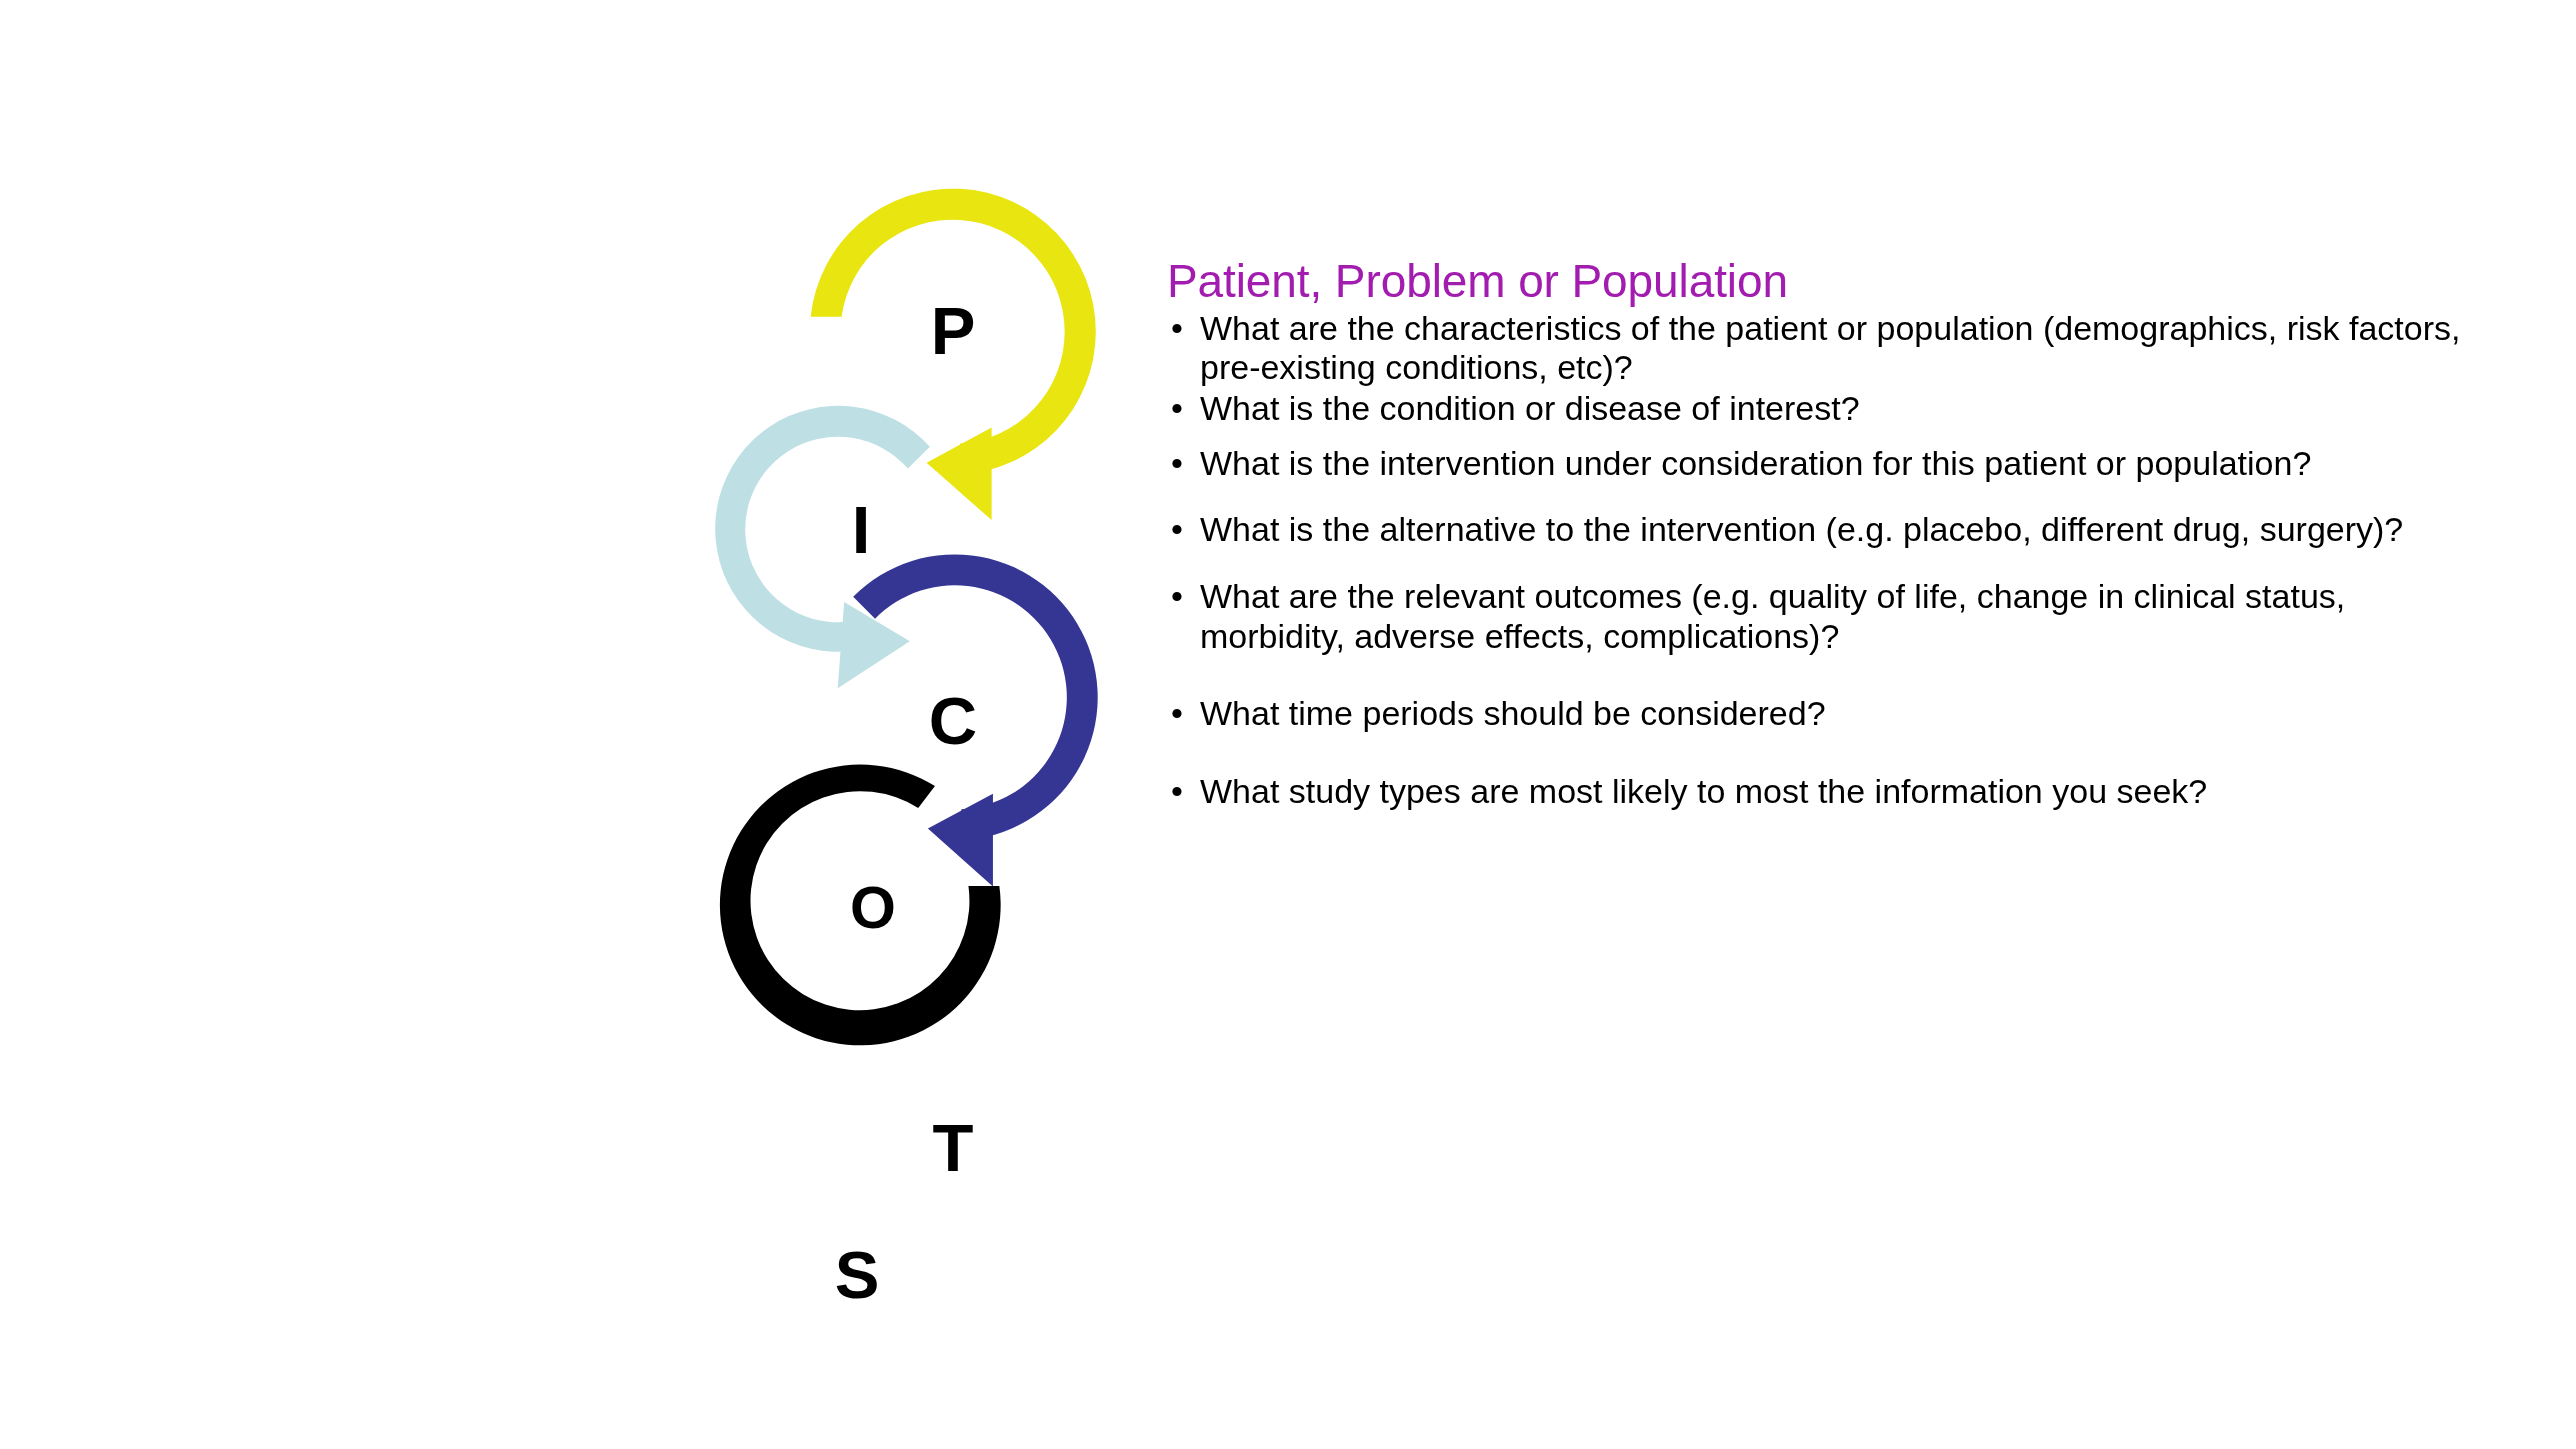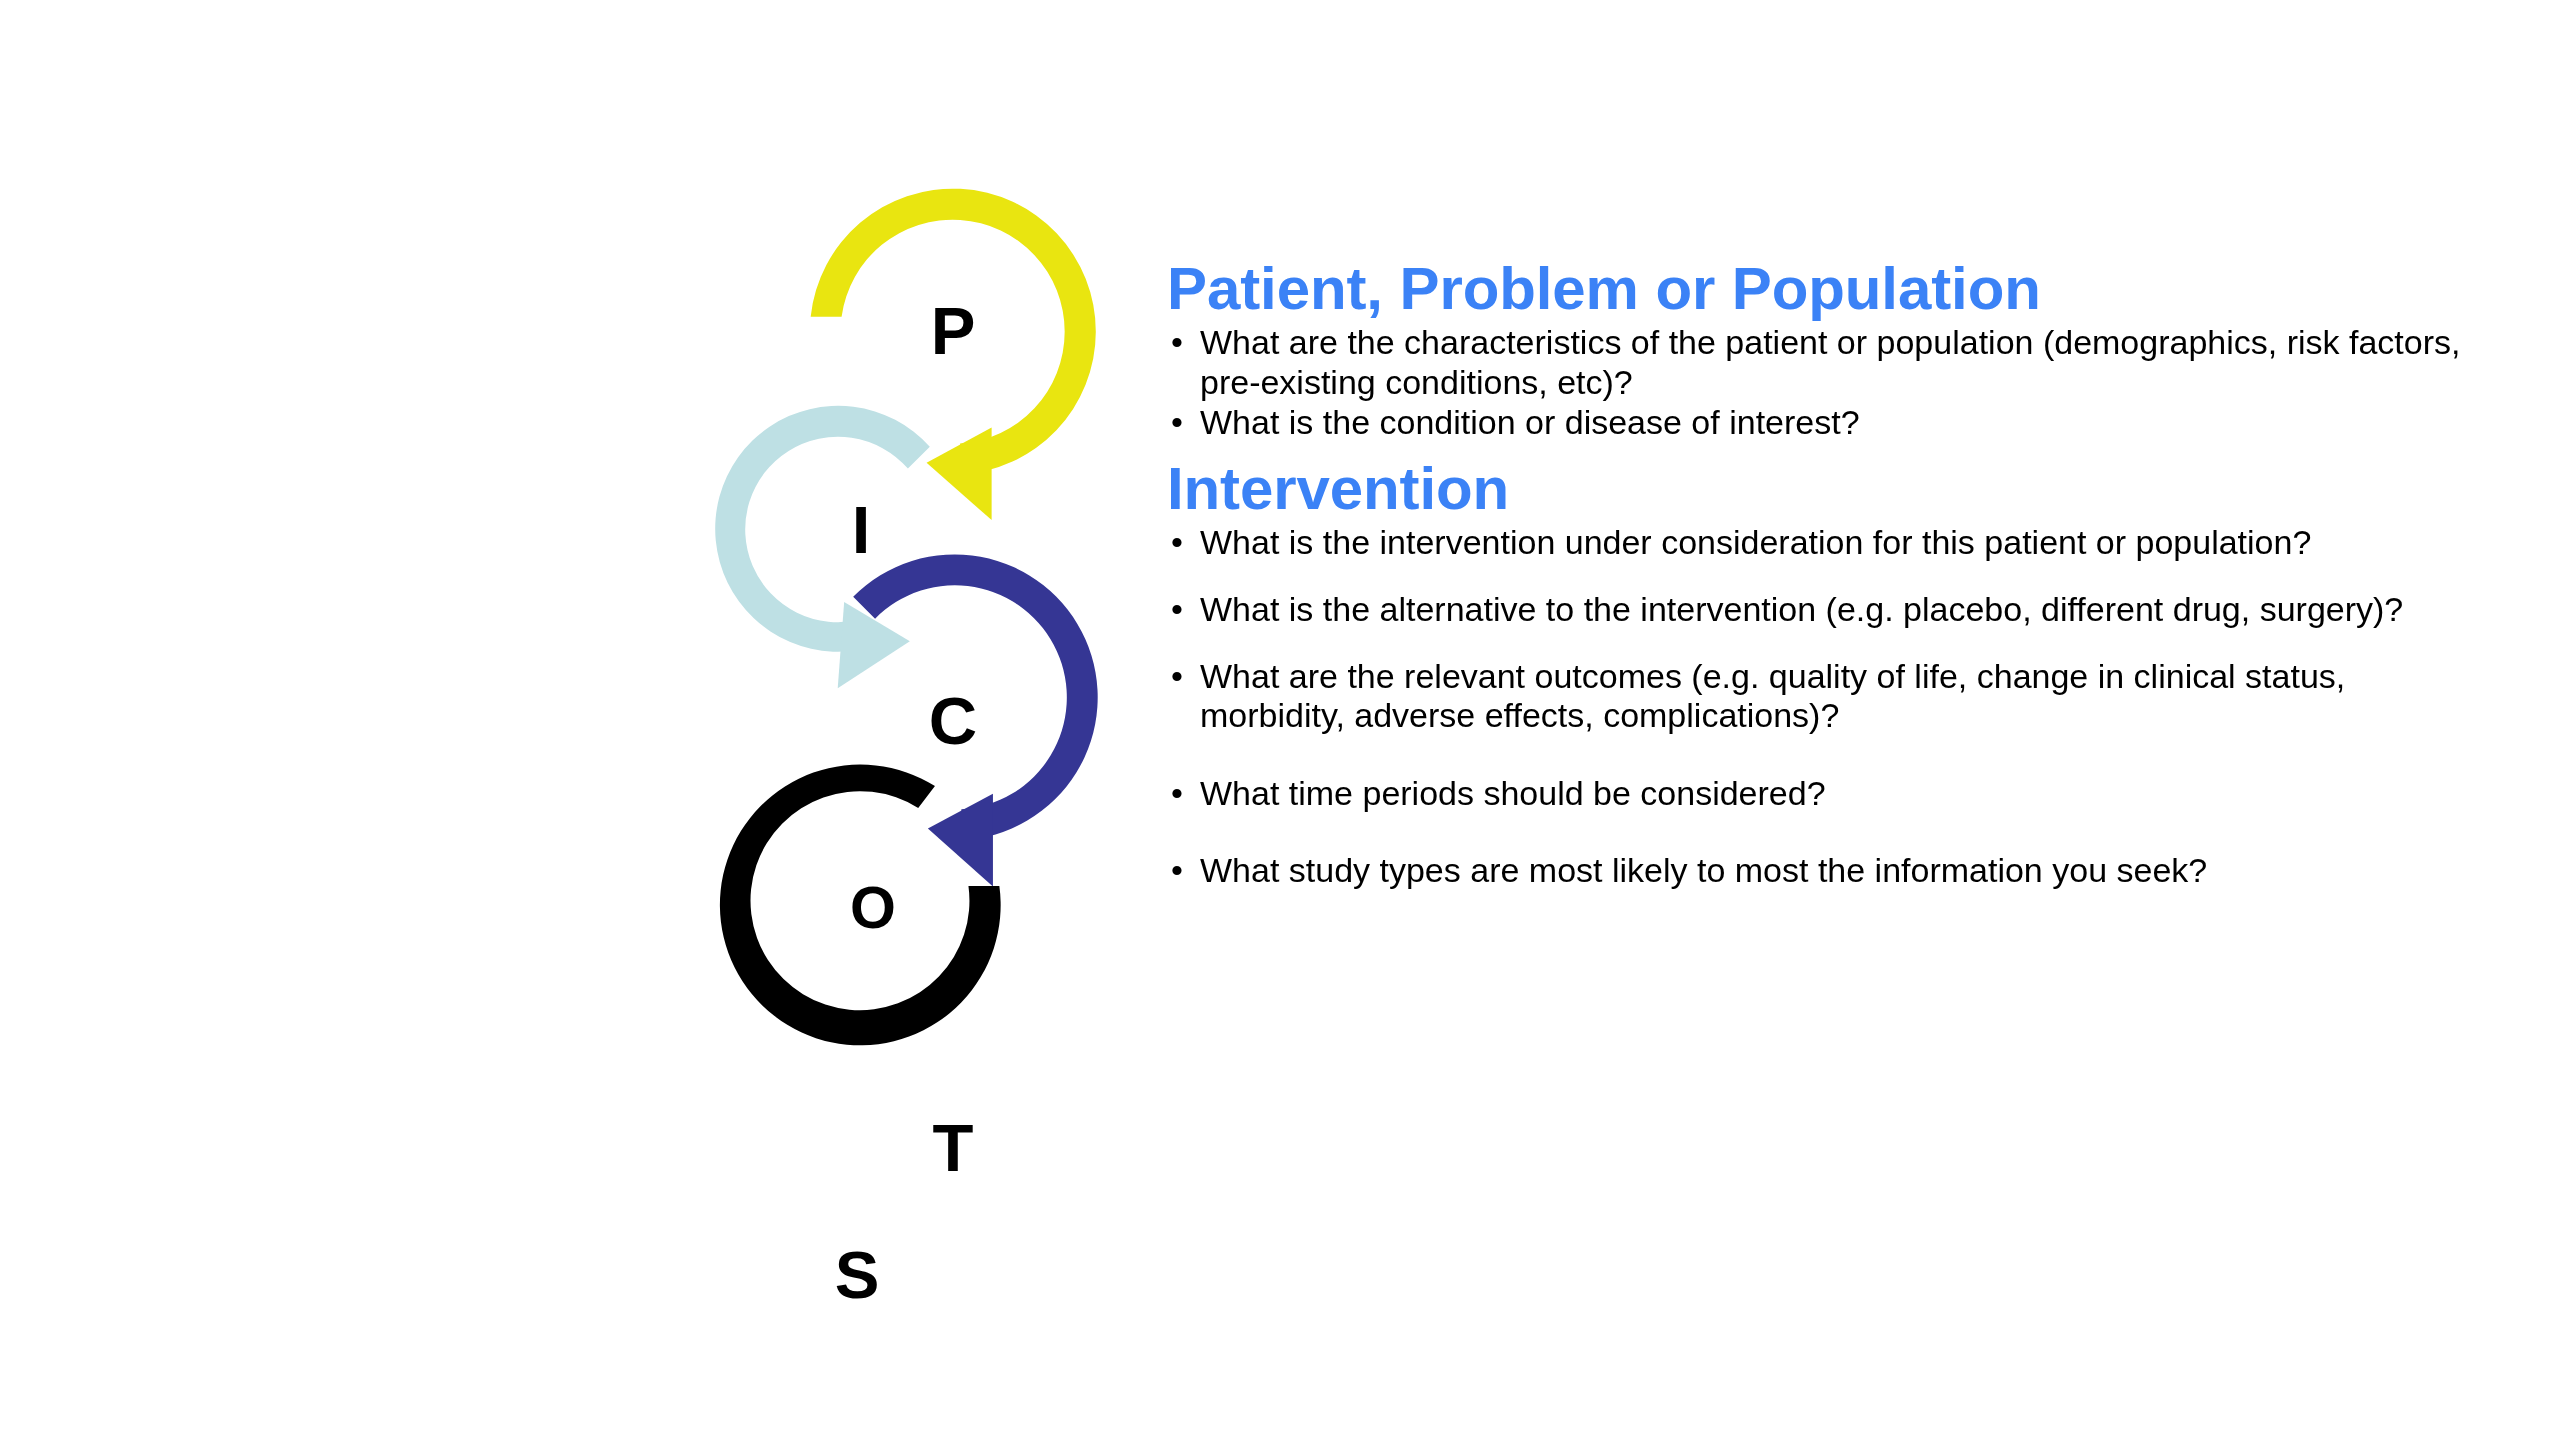--- a/index.html
+++ b/index.html
@@ -31,23 +31,23 @@
   }
 
   
   #textcol{
     position:absolute;
     left:1167px;top:258px;
     width:1320px;
   }
   .section{ margin:0 0 0 0; }
   .sec-head{
-    font-size:60px;
-    font-weight:700;
-    color:#3b82f6;
+    font-size:46px;
+    font-weight:400;
+    color:#a21caf;
     line-height:1.02;
     letter-spacing:-0.1px;
     margin:0 0 3.9px 0;
     white-space:nowrap;
   }
   .bullets{ list-style:none; margin:0; padding:0; }
   .bullet{
     position:relative;
     font-size:34px;
     line-height:1.16;
@@ -135,21 +135,20 @@
         <li class="bullet">
           <span class="dot">•</span>
           <span class="txt">What is the condition or disease of interest?</span>
         </li>
       </ul>
     </div>
 
     <div class="gap-sm"></div>
 
     <div class="section">
-      <div class="sec-head">Intervention</div>
       <ul class="bullets">
         <li class="bullet">
           <span class="dot">•</span>
           <span class="txt">What is the intervention under consideration for this patient or population?</span>
         </li>
       </ul>
     </div>
 
     <div class="gap-md"></div>
 

